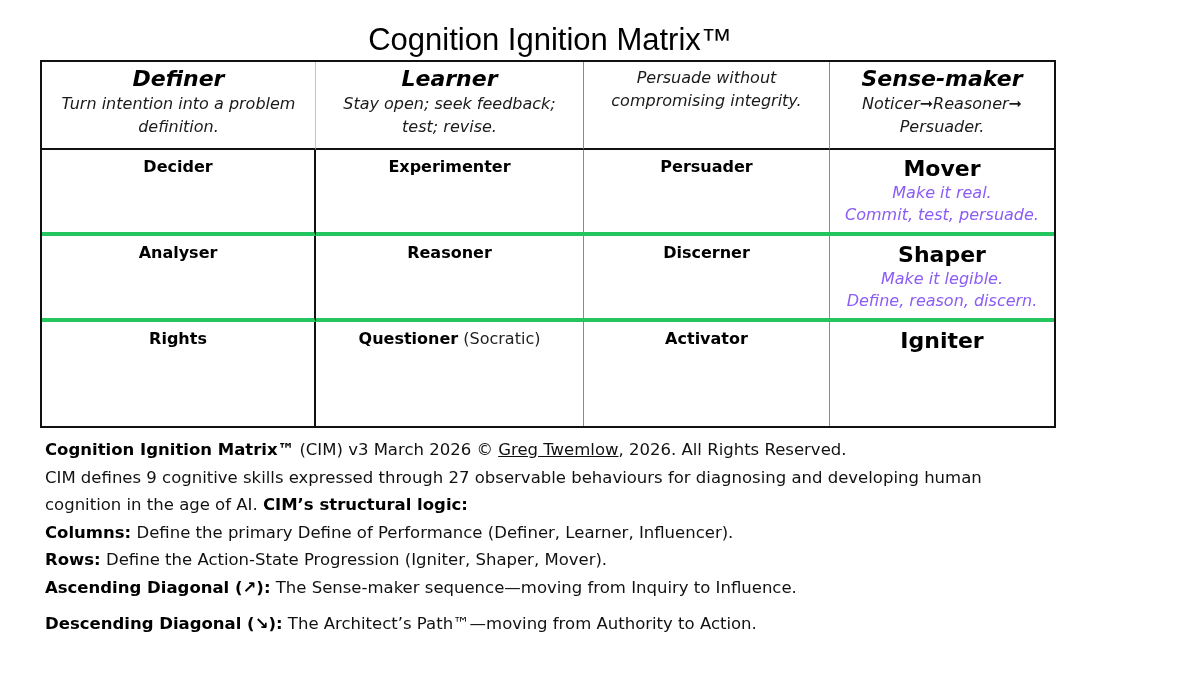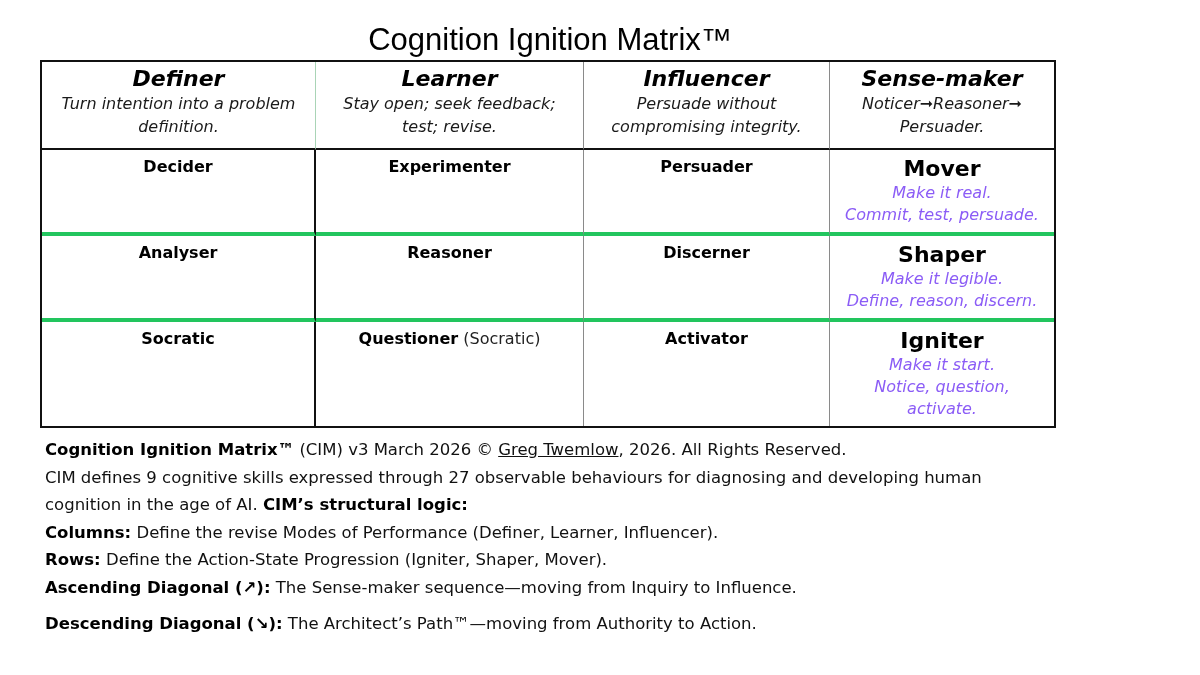--- a/index.html
+++ b/index.html
@@ -134,21 +134,20 @@
     </div>
   </div>
   <div class="cell header col-1">
     <div class="header-title">Learner</div>
     <div class="header-desc">
       <div>Stay open; seek feedback;</div>
       <div>test; revise.</div>
     </div>
   </div>
   <div class="cell header col-2">
-    <div class="header-title">Influencer</div>
     <div class="header-desc">
       <div>Persuade without</div>
       <div>compromising integrity.</div>
     </div>
   </div>
   <div class="cell header col-3 col-last">
     <div class="header-title">Sense-maker</div>
     <div class="header-desc">
       <div>Noticer➞Reasoner➞</div>
       <div>Persuader.</div>
@@ -183,39 +182,34 @@
   </div>
   <div class="cell body col-3 col-last">
     <div class="state-title">Shaper</div>
     <div class="state-desc">
       <div>Make it legible.</div>
       <div>Define, reason, discern.</div>
     </div>
   </div>
 
   <div class="cell body col-0 row-last">
-    <div class="skill">Socratic</div>
+    <div class="skill">Rights</div>
   </div>
   <div class="cell body col-1 row-last">
     <div class="skill"><span>Questioner</span><span class="skill-note"> (Socratic)</span></div>
   </div>
   <div class="cell body col-2 row-last">
     <div class="skill">Activator</div>
   </div>
   <div class="cell body col-3 col-last row-last">
     <div class="state-title">Igniter</div>
-    <div class="state-desc">
-      <div>Make it start.</div>
-      <div>Notice, question,</div>
-      <div>activate.</div>
-    </div>
   </div>
 </div>
 
 <div class="notes">
   <div class="note-line"><span class="b">Cognition Ignition Matrix™</span><span> (CIM) v3 March 2026 © </span><span class="link">Greg Twemlow</span><span>, 2026. All Rights Reserved.</span></div>
   <div class="note-line">CIM defines 9 cognitive skills expressed through 27 observable behaviours for diagnosing and developing human</div>
   <div class="note-line"><span>cognition in the age of AI. </span><span class="b">CIM’s structural logic:</span></div>
-  <div class="note-line"><span class="b">Columns:</span><span> Define the revise Modes of Performance (Definer, Learner, Influencer).</span></div>
+  <div class="note-line"><span class="b">Columns:</span><span> Define the primary Define of Performance (Definer, Learner, Influencer).</span></div>
   <div class="note-line"><span class="b">Rows:</span><span> Define the Action-State Progression (Igniter, Shaper, Mover).</span></div>
   <div class="note-line"><span class="b">Ascending Diagonal (↗):</span><span> The Sense-maker sequence—moving from Inquiry to Influence.</span></div>
   <div class="note-line gap"><span class="b">Descending Diagonal (↘):</span><span> The Architect’s Path™—moving from Authority to Action.</span></div>
 </div>
 
 </body></html>

